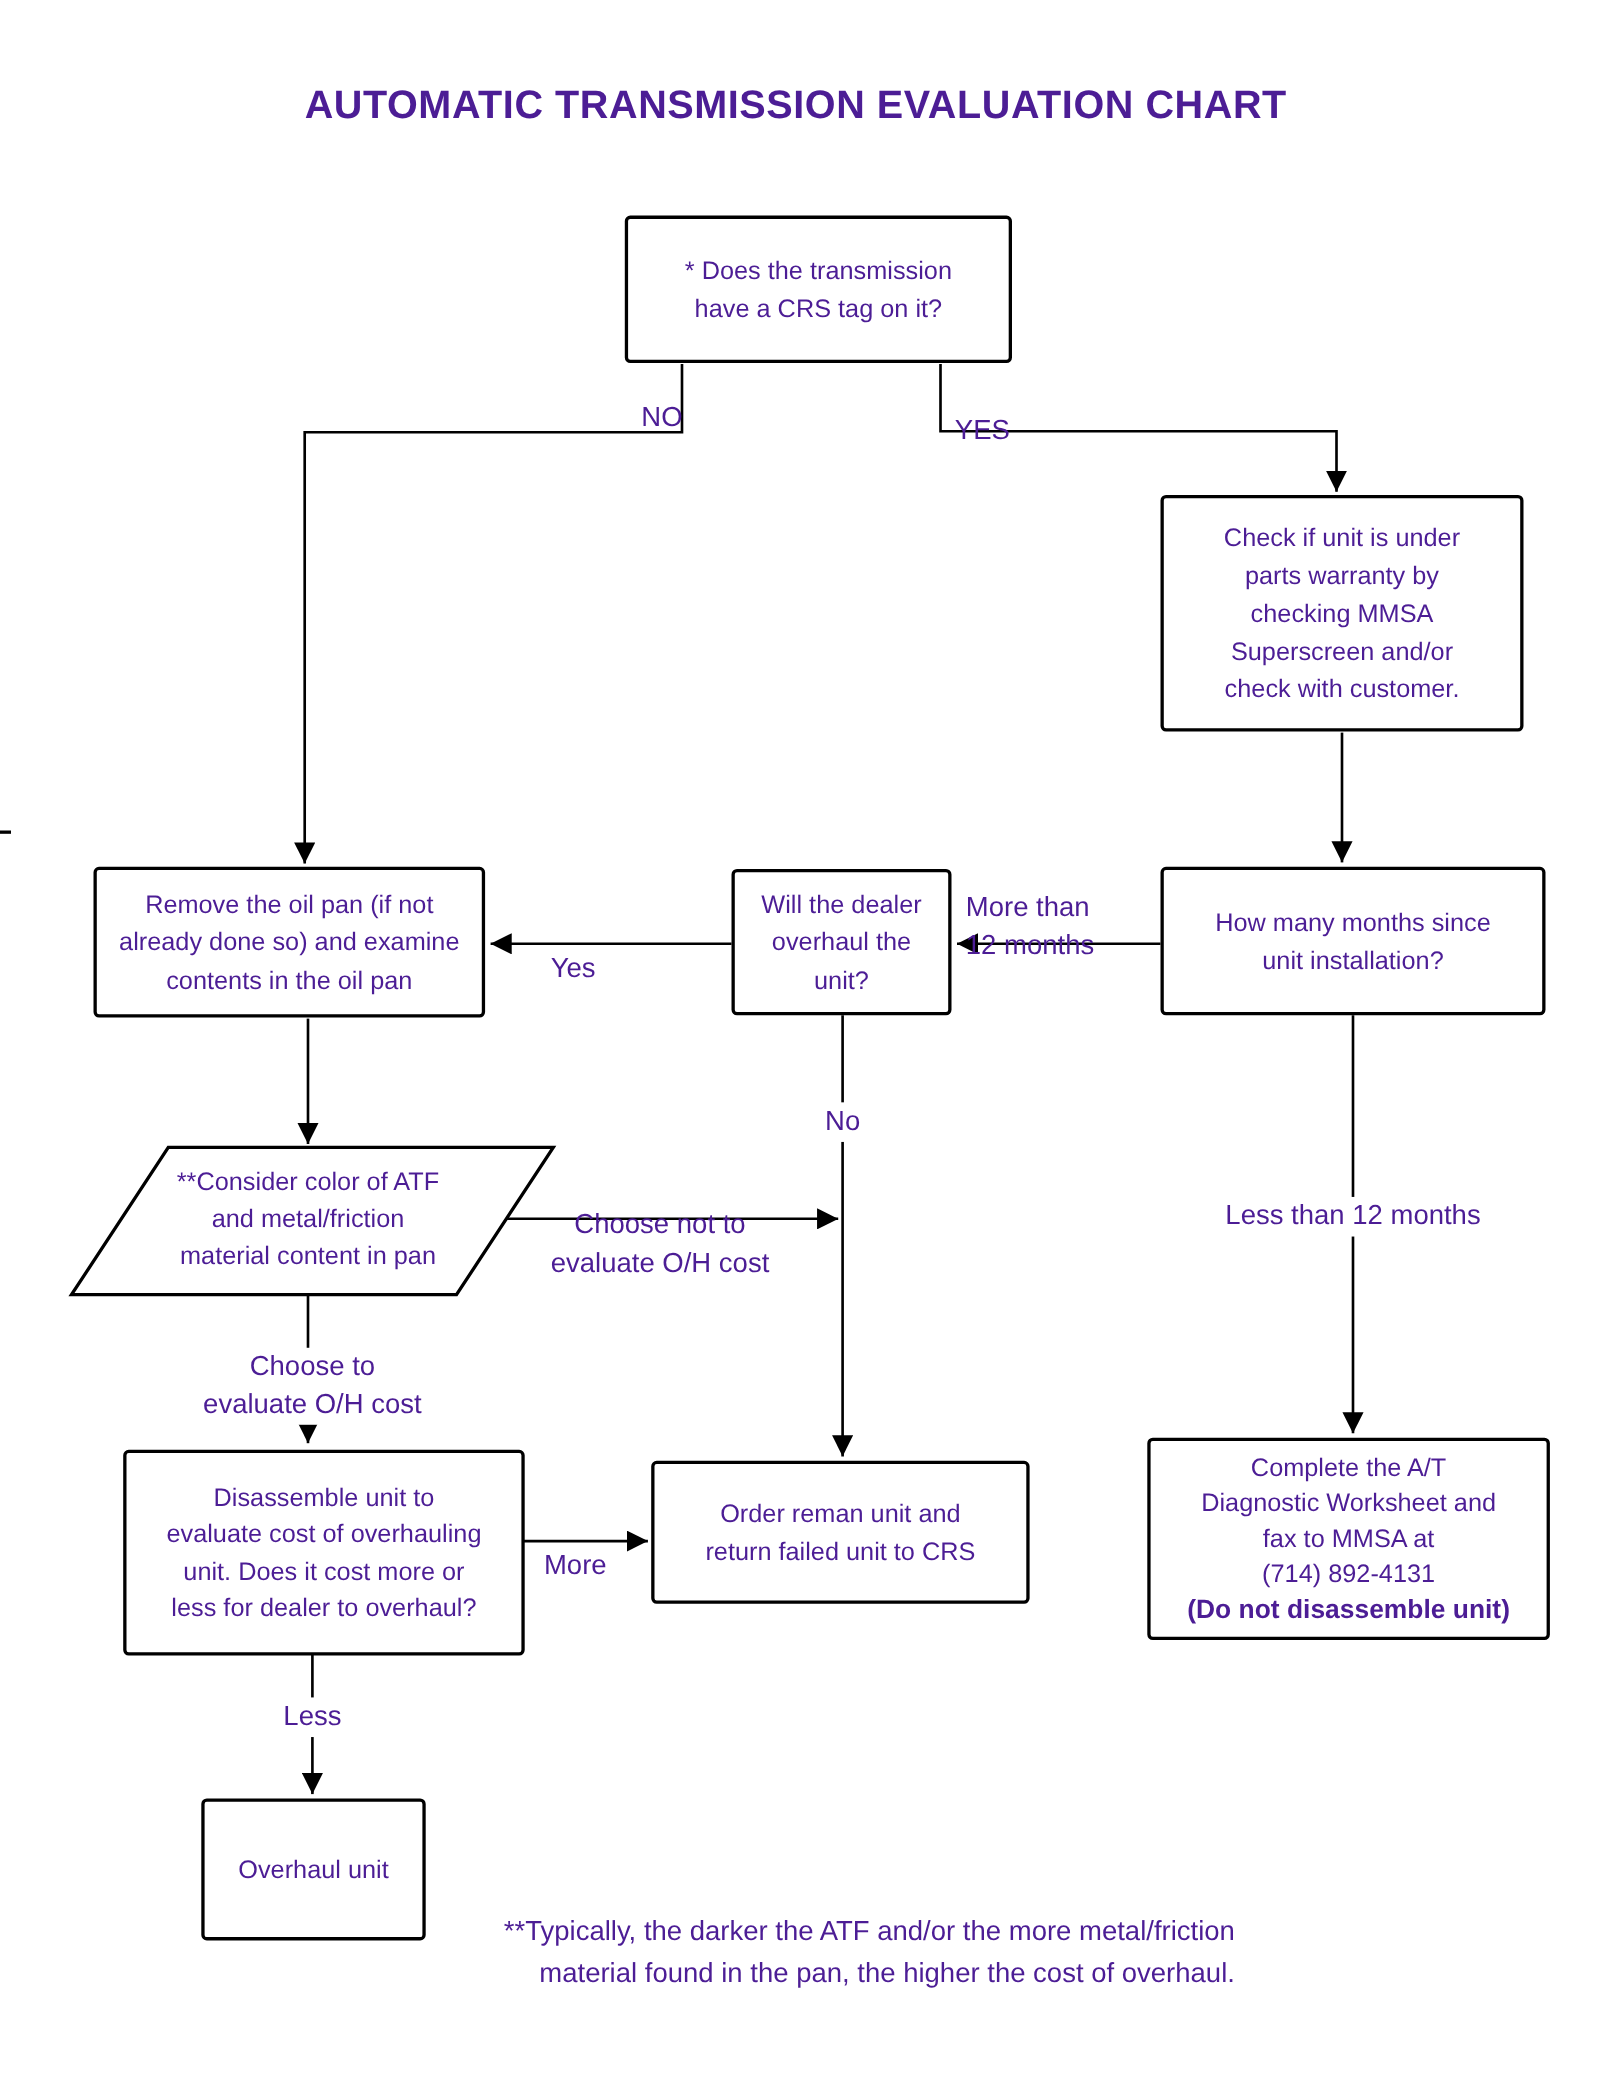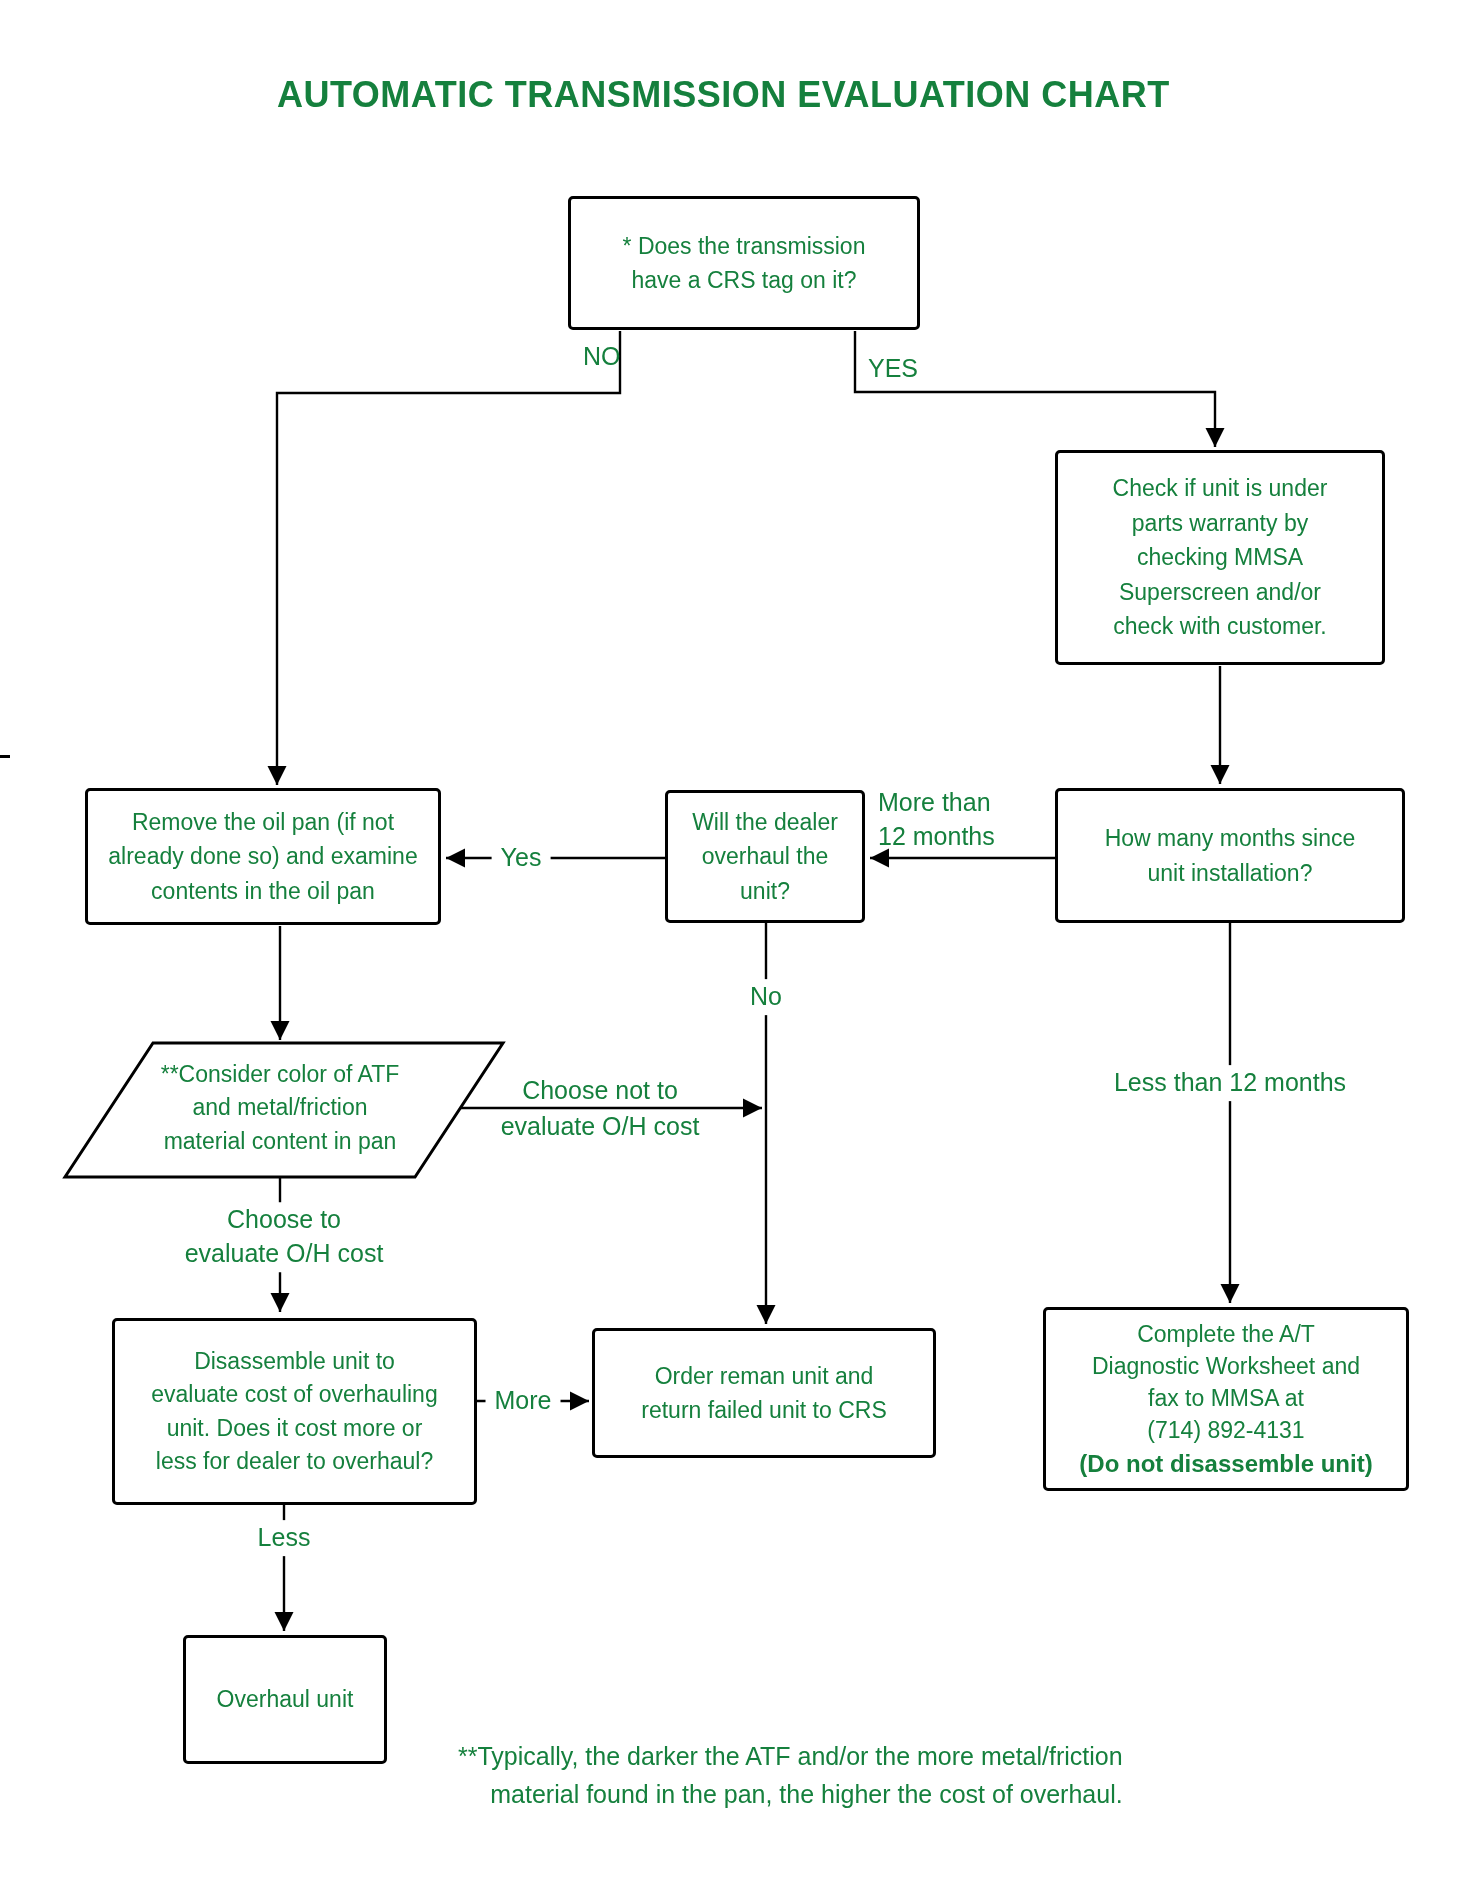--- a/index.html
+++ b/index.html
@@ -1,21 +1,21 @@
 <!DOCTYPE html>
 <html><head>
 <meta charset="utf-8">
 <style>
   html,body{margin:0;padding:0;background:#ffffff;}
   .canvas{
     position:relative;
     width:1472px;
     height:1892px;
     background:#ffffff;
-    color:#15803d;
+    color:#4c1d95;
     font-family:"Liberation Sans", sans-serif;
     overflow:hidden;
     text-decoration:underline;
   }
   .title{
     position:absolute;
     font-size:36px;
     font-weight:bold;
     white-space:nowrap;
     letter-spacing:0.5px;
@@ -46,20 +46,21 @@
     font-size:24px;
     line-height:1.55;
     text-align:center;
   }
   .edge-label{
     position:absolute;
     white-space:pre-line;
     font-size:25px;
     line-height:1.35;
     text-align:center;
+    margin-top:23px;
   }
   .masked{
     background:#ffffff;
     padding:1px 9px;
   }
   .centered{
     transform:translate(-50%,-50%);
   }
   .free-text{
     position:absolute;

